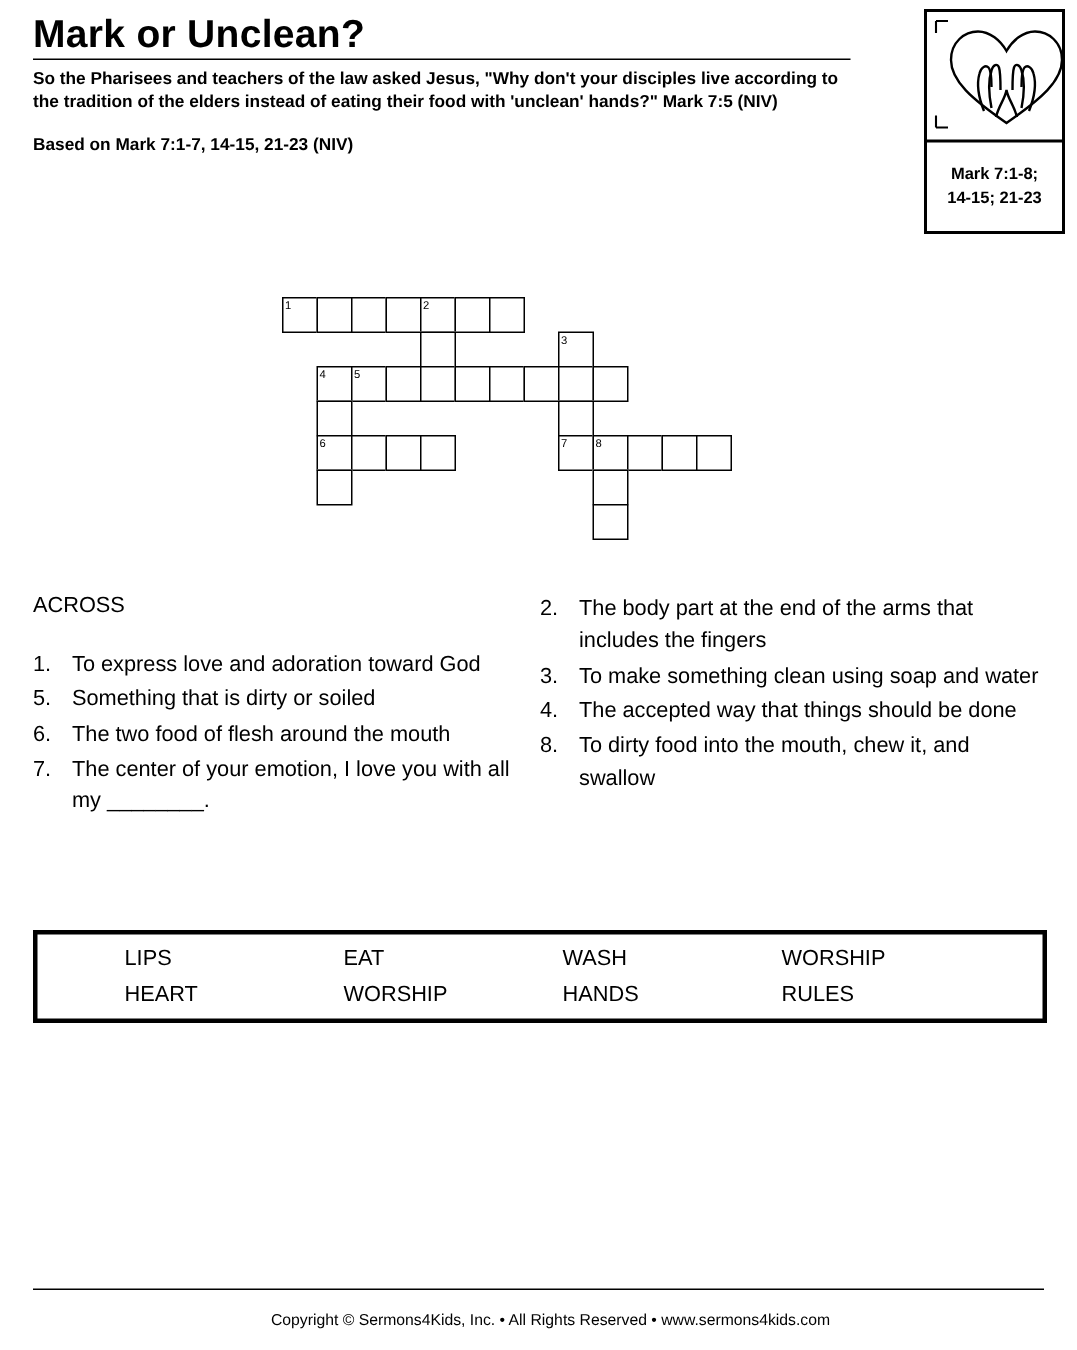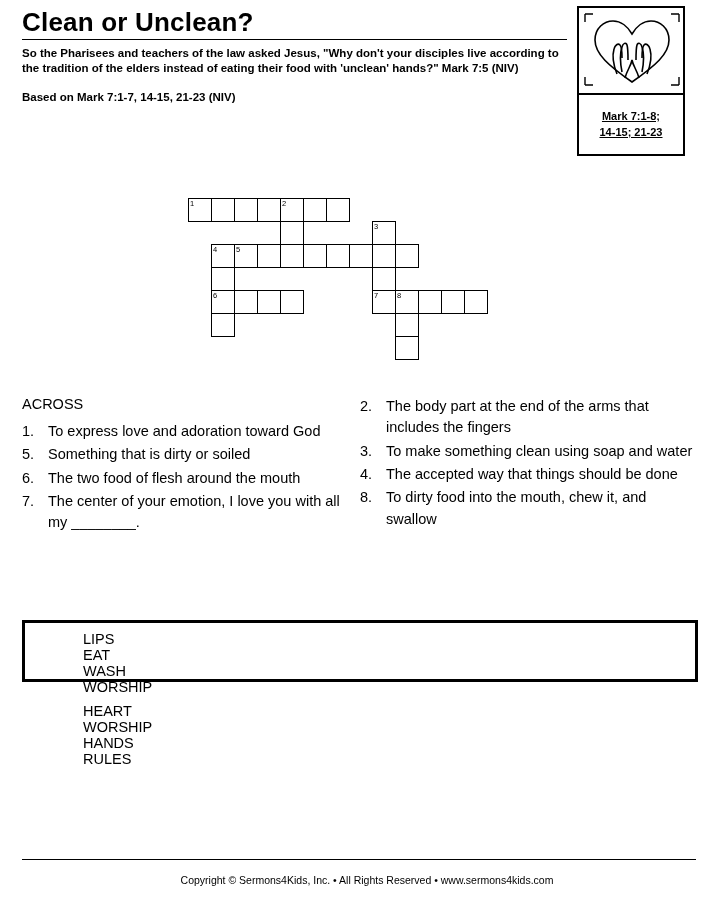--- a/index.html
+++ b/index.html
@@ -44,27 +44,26 @@
   }
   .based-on {
     font-size: 11.5px;
     font-weight: bold;
     margin-top: 14px;
   }
 
   
   .logo-box {
     position: absolute;
-    right: 33px;
+    right: 8px;
     top: 6px;
-    width: 108px;
+    width: 94px;
     height: 150px;
     border: 2px solid #000;
     box-sizing: border-box;
-    text-decoration: underline;
   }
   .logo-art {
     height: 85px;
     border-bottom: 2px solid #000;
     position: relative;
     overflow: hidden;
   }
   .logo-art svg { display: block; }
   .logo-ref {
     text-align: center;
@@ -103,21 +102,21 @@
     top: 396px;
     left: 22px;
     width: 676px;
     display: flex;
     gap: 0px;
   }
   .clue-col { width: 338px; }
   .clue-col.down { padding-left: 0px; }
   .clue-head {
     font-size: 14.5px;
-    margin-bottom: 9px;
+    margin-bottom: 21px;
   }
   .clue-row {
     display: flex;
     font-size: 14.5px;
     line-height: 1.47;
     margin-bottom: 2px;
   }
   .clue-num {
     width: 26px;
     flex: 0 0 26px;
@@ -132,21 +131,20 @@
     width: 676px;
     height: 62px;
     border: 3px solid #000;
     box-sizing: border-box;
   }
   .wb-row {
     display: flex;
     font-size: 14.5px;
     padding-left: 58px;
     margin-top: 8px;
-    flex-direction: column;
   }
   .wb-row .w { width: 146px; }
 
   
   .footer {
     position: absolute;
     left: 16px;
     right: 0;
     bottom: 14px;
     text-align: center;
@@ -157,21 +155,21 @@
     left: 22px;
     right: 22px;
     bottom: 40px;
     border-top: 1px solid #000;
   }
 </style>
 </head>
 <body>
 
 <div class="header">
-  <h1 class="title">Clean or Unclean?</h1>
+  <h1 class="title">Mark or Unclean?</h1>
   <div class="title-rule"></div>
   <p class="verse">So the Pharisees and teachers of the law asked Jesus, "Why don't your disciples live according to the tradition of the elders instead of eating their food with 'unclean' hands?"  Mark 7:5 (NIV)</p>
   <div class="based-on">Based on Mark 7:1-7, 14-15, 21-23 (NIV)</div>
 </div>
 
 <div class="logo-box">
   <div class="logo-art">
     <svg width="106" height="83" viewBox="0 0 106 83" xmlns="http://www.w3.org/2000/svg">
       <g fill="none" stroke="#000" stroke-width="1.6">
         <path d="M53 74 C 30 58, 16 46, 16 32 C 16 20, 25 13, 34 13 C 42 13, 49 19, 53 26 C 57 19, 64 13, 72 13 C 81 13, 90 20, 90 32 C 90 46, 76 58, 53 74 Z"></path>

